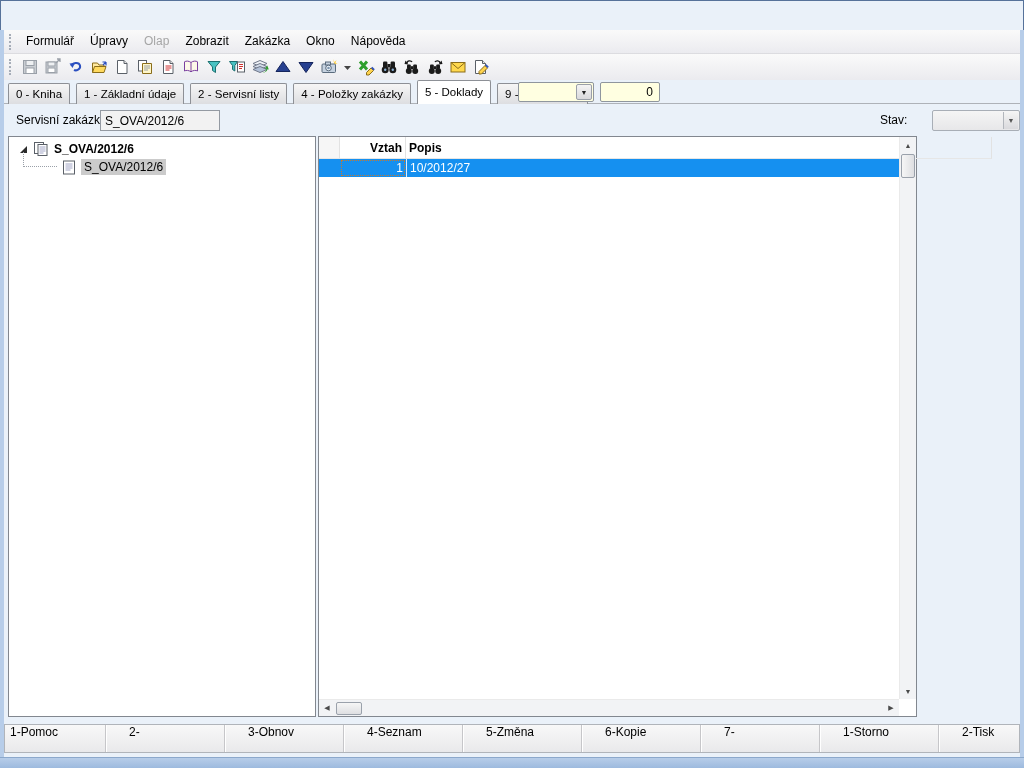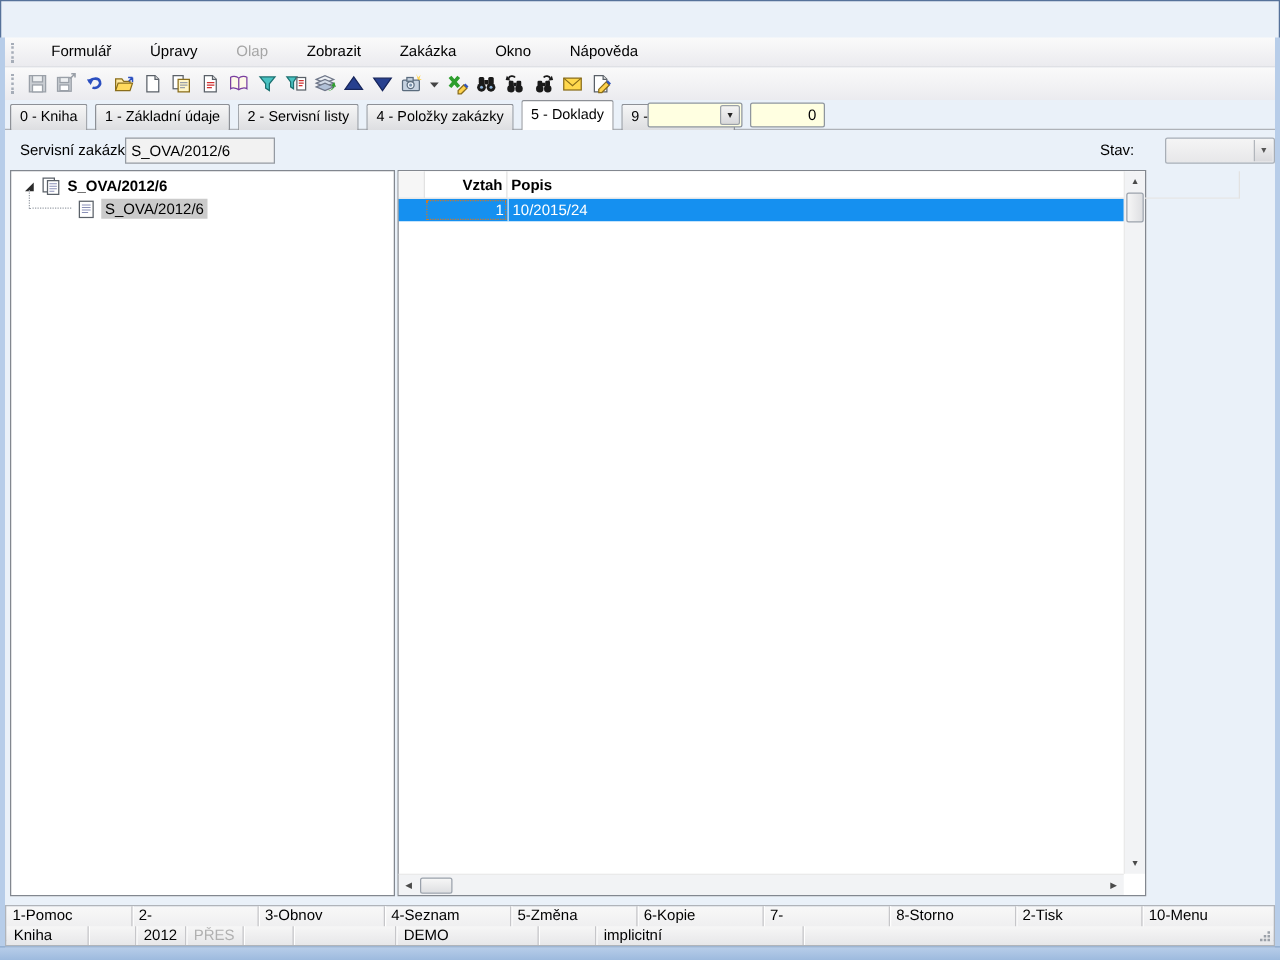--- a/index.html
+++ b/index.html
@@ -24,21 +24,21 @@
   .winbtns { position:absolute; right:6px; top:0; display:flex; }
   .winbtn { width:33px; height:21px; border:1px solid #707682; border-top:none; border-radius:0 0 4px 4px;
     background:linear-gradient(#fcfdfe,#d4dae2 45%,#c0c7d1); display:flex; align-items:center; justify-content:center; margin-left:2px; }
   .winbtn.close { width:44px; background:linear-gradient(#e8918d,#d0484e 45%,#ba2e36); }
   .g-min { width:10px; height:3px; background:#2b2f36; margin-top:6px; }
   .g-max { width:9px; height:8px; border:1px solid #2b2f36; border-top:2px solid #2b2f36; background:transparent; }
 
   
   .menubar { position:absolute; top:30px; left:4px; right:4px; height:24px;
     background:linear-gradient(#fafafa,#ebebef); border-bottom:1px solid #dcdce0;
-    display:flex; align-items:center; z-index:40;gap:15px; }
+    display:flex; align-items:center; z-index:40; }
   .grip { width:3px; height:16px; border-left:2px dotted #a6adb8; margin:0 6px 0 5px; }
   .menu-item { padding:0 8px; line-height:23px; }
   .menu-item.disabled { color:#a6a6a6; }
 
   
   .toolbar { position:absolute; top:54px; left:4px; right:4px; height:26px;
     background:linear-gradient(#fafafa,#ebebef); display:flex; align-items:center; z-index:40; }
   .tbtn { width:23px; height:22px; display:flex; align-items:center; justify-content:center; }
   .tbtn.narrow { width:14px; }
   .tbtn svg { display:block; }
@@ -109,21 +109,21 @@
   .vthumb { margin:1px 1px 0 1px; height:24px; background:linear-gradient(90deg,#f6f6f6,#dedfe2); border:1px solid #9aa1ab; border-radius:2px; }
   .vscroll .down { position:absolute; bottom:0; }
   .hscroll { position:absolute; left:0; right:17px; bottom:0; height:17px; background:#f2f3f5; border-top:1px solid #eaeaea;
     display:flex; align-items:center; }
   .hbtn { width:16px; height:100%; display:flex; align-items:center; justify-content:center; font-size:7px; color:#4a4a4a; flex:0 0 16px; }
   .hthumb { width:26px; height:13px; margin:0 1px; background:linear-gradient(#f6f6f6,#dedfe2); border:1px solid #9aa1ab; border-radius:2px; flex:0 0 26px; }
   .htrack { flex:1; }
 
   
   .fnbar { position:absolute; top:724px; left:4px; right:4px; height:29px;
-    background:linear-gradient(#f8f8f8,#e9e9eb); border:1px solid #b0b4ba; display:flex; z-index:40; }
+    background:linear-gradient(#f8f8f8,#e9e9eb); border:1px solid #b0b4ba; display:flex; z-index:40;gap:18px; }
   .fn-cell { flex:0 0 101px; padding-left:5px; line-height:15px; border-right:1px solid #c6c6c9; box-shadow:1px 0 0 #fff; white-space:nowrap; }
   .fn-cell:last-child { flex:1; border-right:none; box-shadow:none; }
   .statusbar { position:absolute; top:741px; left:4px; right:4px; height:16px;
     background:linear-gradient(#f6f6f6,#e7e7e9); border:1px solid #b0b4ba; border-top:none; display:flex; z-index:40; }
   .st-cell { padding-left:6px; line-height:14px; border-right:1px solid #c6c6c9; box-shadow:1px 0 0 #fff; white-space:nowrap; overflow:hidden; }
   .st-0 { flex:0 0 66px; } .st-1 { flex:0 0 38px; } .st-2 { flex:0 0 40px; }
   .st-3 { flex:0 0 46px; color:#b0b0b0; } .st-4 { flex:0 0 40px; } .st-5 { flex:0 0 82px; }
   .st-6 { flex:0 0 114px; } .st-7 { flex:0 0 46px; } .st-8 { flex:0 0 166px; }
   .st-9 { flex:1; border-right:none; box-shadow:none; position:relative; }
   .grip-dots { position:absolute; right:2px; bottom:2px; }
@@ -355,21 +355,21 @@
     <div class="panel grid-panel">
       <div class="grid-header">
         <div class="gh c-sel"></div>
         <div class="gh c-vztah">Vztah</div>
         <div class="gh c-popis">Popis</div>
         <div class="gh c-extra"></div>
       </div>
       <div class="grid-row">
         <div class="gc c-sel"></div>
         <div class="gc c-vztah">1</div>
-        <div class="gc c-extra">10/2015/24</div>
+        <div class="gc c-extra">10/2012/27</div>
       </div>
 
       <div class="vscroll">
         <div class="sbtn">▲</div>
         <div class="vthumb"></div>
         <div class="sbtn down">▼</div>
       </div>
       <div class="hscroll">
         <div class="hbtn">◀</div>
         <div class="hthumb"></div>
@@ -380,43 +380,22 @@
   </div>
 
   <div class="fnbar">
     <div class="fn-cell">1-Pomoc</div>
     <div class="fn-cell">2-</div>
     <div class="fn-cell">3-Obnov</div>
     <div class="fn-cell">4-Seznam</div>
     <div class="fn-cell">5-Změna</div>
     <div class="fn-cell">6-Kopie</div>
     <div class="fn-cell">7-</div>
-    <div class="fn-cell">8-Storno</div>
+    <div class="fn-cell">1-Storno</div>
     <div class="fn-cell">2-Tisk</div>
     <div class="fn-cell">10-Menu</div>
   </div>
 
-  <div class="statusbar">
-    <div class="st-cell st-0">Kniha</div>
-    <div class="st-cell st-1"></div>
-    <div class="st-cell st-2">2012</div>
-    <div class="st-cell st-3">PŘES</div>
-    <div class="st-cell st-4"></div>
-    <div class="st-cell st-5"></div>
-    <div class="st-cell st-6">DEMO</div>
-    <div class="st-cell st-7"></div>
-    <div class="st-cell st-8">implicitní</div>
-    <div class="st-cell st-9">
-      <svg class="grip-dots" width="10" height="10" viewBox="0 0 10 10">
-        <rect x="7" y="1" width="2" height="2" fill="#9aa0a8"></rect>
-          <rect x="7" y="4" width="2" height="2" fill="#9aa0a8"></rect>
-          <rect x="4" y="4" width="2" height="2" fill="#9aa0a8"></rect>
-          <rect x="7" y="7" width="2" height="2" fill="#9aa0a8"></rect>
-          <rect x="4" y="7" width="2" height="2" fill="#9aa0a8"></rect>
-          <rect x="1" y="7" width="2" height="2" fill="#9aa0a8"></rect>
-      </svg>
-    </div>
-  </div>
 
   <div class="frame-side frame-left"></div>
   <div class="frame-side frame-right"></div>
   <div class="frame-bottom"></div>
 </div>
 
 </body></html>

